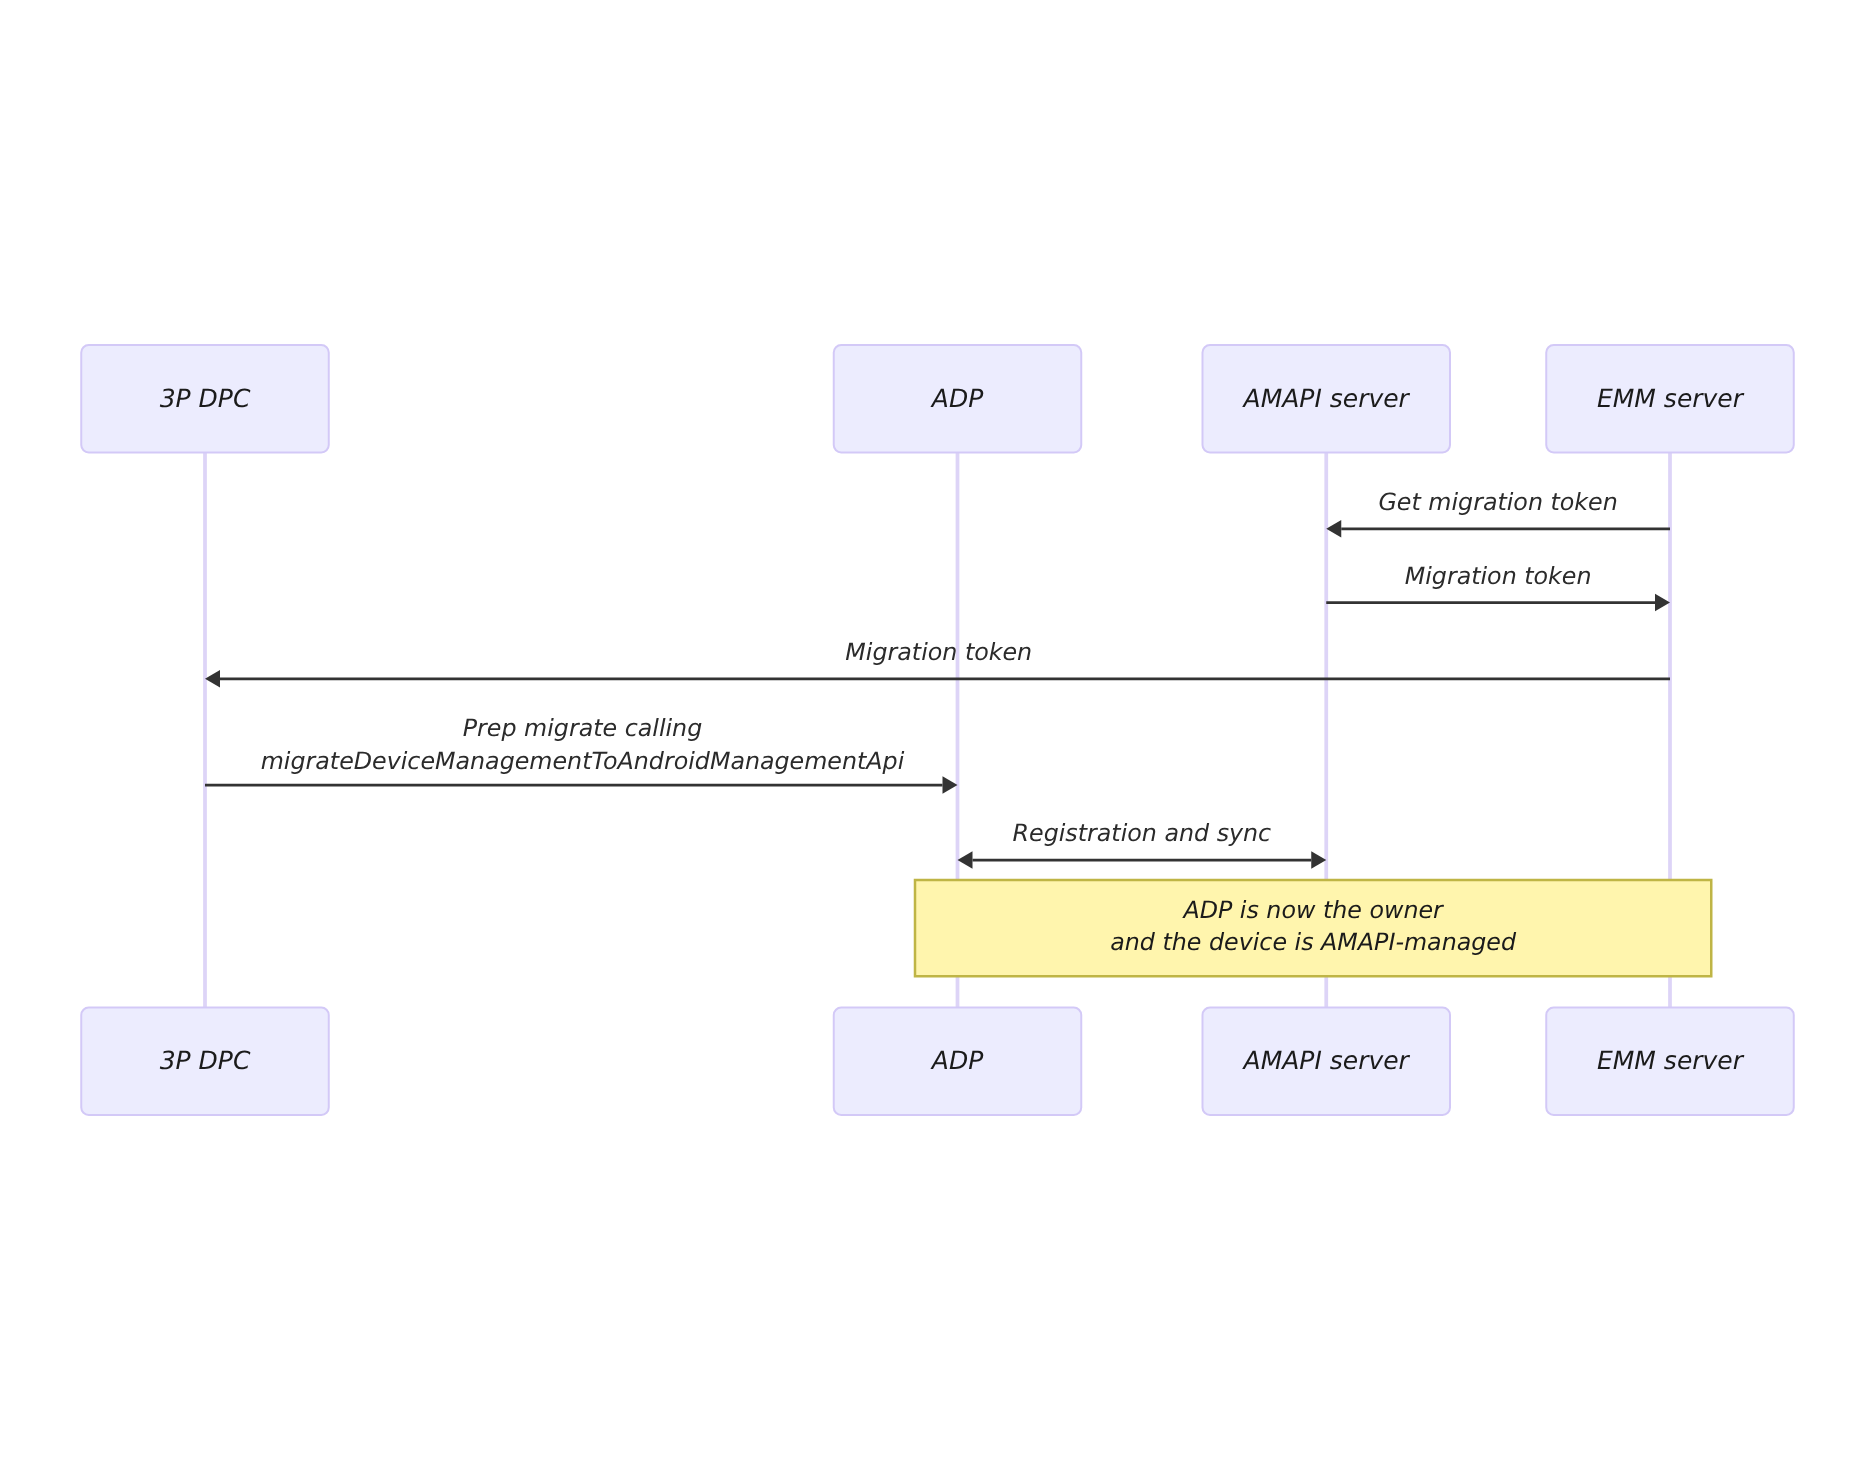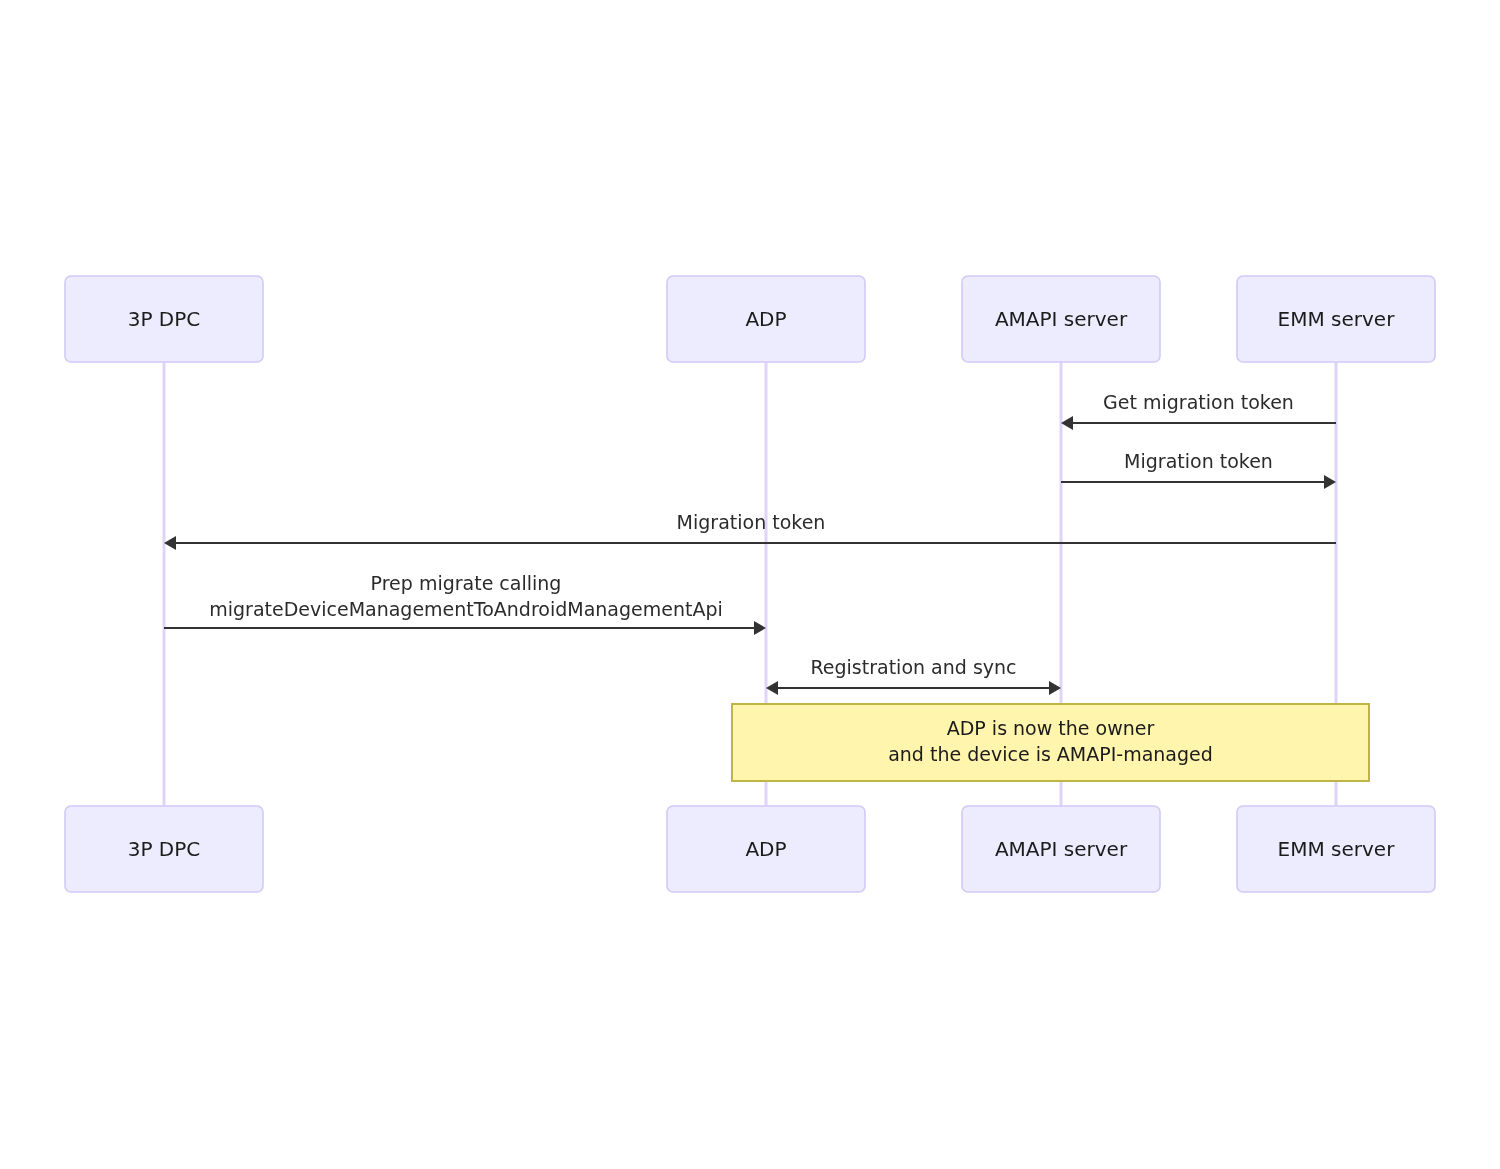--- a/index.html
+++ b/index.html
@@ -10,20 +10,21 @@
   }
   body {
     font-family: "DejaVu Sans", sans-serif;
   }
   #diagram-root {
     position: relative;
     width: 1500px;
     height: 1169px;
     background: #ffffff;
     overflow: hidden;
+    font-style: italic;
   }
   #diagram-svg {
     position: absolute;
     left: 0;
     top: 0;
     width: 1500px;
     height: 1169px;
     display: block;
   }
   .participant-box {

